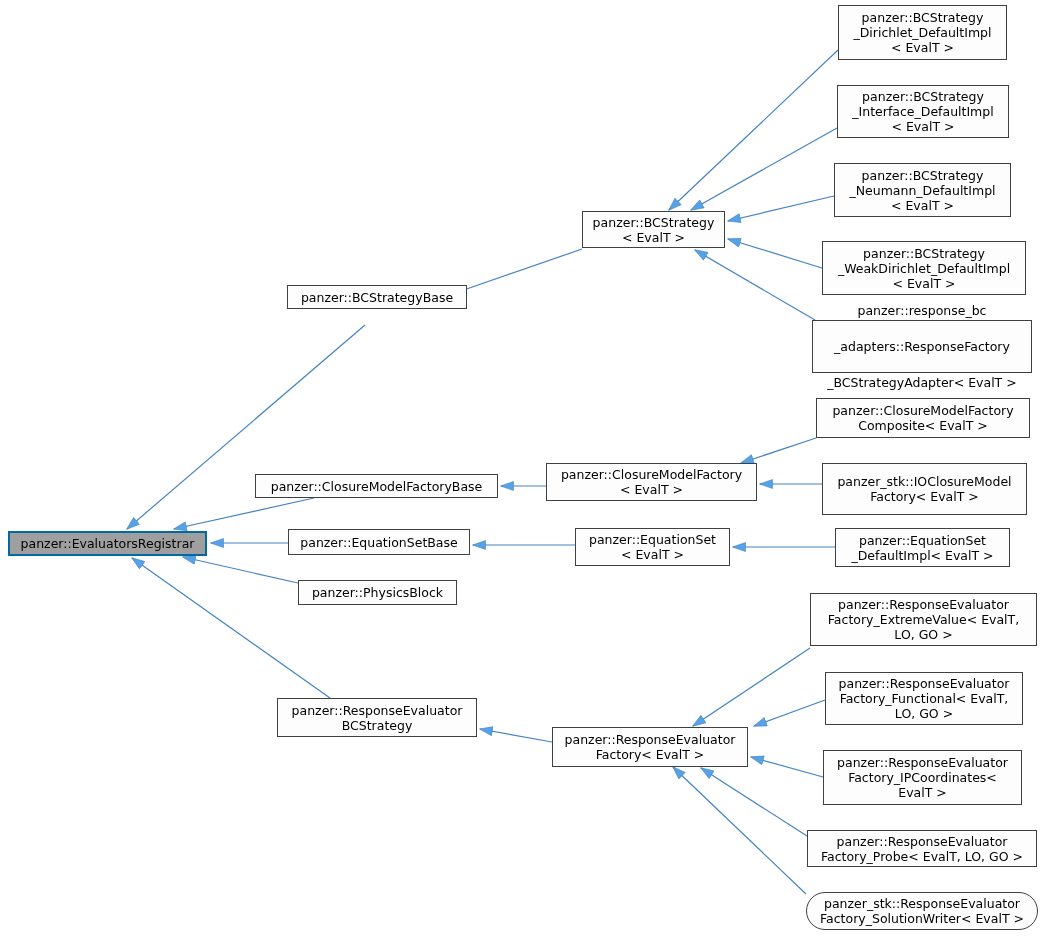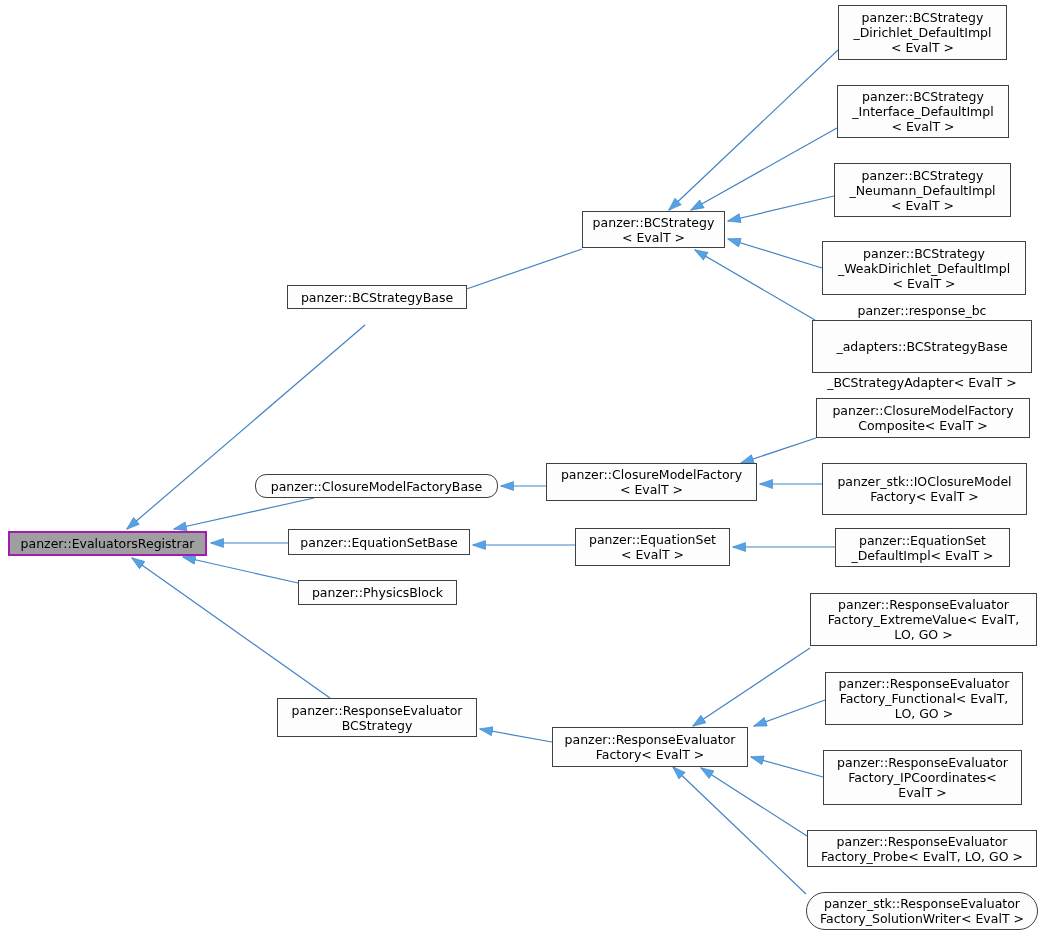--- a/index.html
+++ b/index.html
@@ -20,21 +20,21 @@
     border:1.4px solid #404040;
     color:#000;
     font-size:12.5px;
     line-height:15px;
     padding:10px 3px;
     white-space:nowrap;
     cursor:pointer;
   }
   .node.highlighted{
     background:#9f9f9f;
-    border:2px solid #a21caf;
+    border:2px solid #0369a1;
     cursor:default;
   }
   .node span{display:block;}
 </style>
 </head>
 <body>
 
 <div id="stage">
   <svg id="edge-layer" xmlns="http://www.w3.org/2000/svg" width="1045" height="938" viewBox="0 0 1045 938">
       <defs>
@@ -65,21 +65,21 @@
       <line x1="807" y1="836" x2="701" y2="768" stroke="#4383c4" stroke-width="1.2" marker-end="url(#arrowhead)"></line>
       <line x1="806" y1="894" x2="673" y2="767" stroke="#4383c4" stroke-width="1.2" marker-end="url(#arrowhead)"></line>
     </svg>
 
 <div class="node highlighted" title="panzer::EvaluatorsRegistrar" style="left: 8px; top: 531px; width: 199px; height: 25px;">
       <span>panzer::EvaluatorsRegistrar</span>
     </div>
     <div class="node" title="panzer::BCStrategyBase" style="left: 287px; top: 285px; width: 180px; height: 24px;">
       <span>panzer::BCStrategyBase</span>
     </div>
-    <div class="node" title="panzer::ClosureModelFactoryBase" style="left: 255px; top: 474px; width: 243px; height: 24px; border-radius: 11px;">
+    <div class="node" title="panzer::ClosureModelFactoryBase" style="left: 255px; top: 474px; width: 243px; height: 24px;">
       <span>panzer::ClosureModelFactoryBase</span>
     </div>
     <div class="node" title="panzer::EquationSetBase" style="left: 288px; top: 529px; width: 182px; height: 26px;">
       <span>panzer::EquationSetBase</span>
     </div>
     <div class="node" title="panzer::PhysicsBlock" style="left: 298px; top: 580px; width: 159px; height: 25px;">
       <span>panzer::PhysicsBlock</span>
     </div>
     <div class="node" title="panzer::ResponseEvaluatorFactoryBase" style="left: 277px; top: 698px; width: 200px; height: 39px;">
       <span>panzer::ResponseEvaluator</span>
@@ -116,21 +116,21 @@
       <span>_Neumann_DefaultImpl</span>
       <span>&lt; EvalT &gt;</span>
     </div>
     <div class="node" title="panzer::BCStrategy_WeakDirichlet_DefaultImpl&lt; EvalT &gt;" style="left: 822px; top: 241px; width: 204px; height: 54px;">
       <span>panzer::BCStrategy</span>
       <span>_WeakDirichlet_DefaultImpl</span>
       <span>&lt; EvalT &gt;</span>
     </div>
     <div class="node" title="panzer::response_bc_adapters::ResponseFactory_BCStrategyAdapter&lt; EvalT &gt;" style="left: 812px; top: 320px; width: 220px; height: 53px; gap: 21px;">
       <span>panzer::response_bc</span>
-      <span>_adapters::BCStrategyBase</span>
+      <span>_adapters::ResponseFactory</span>
       <span>_BCStrategyAdapter&lt; EvalT &gt;</span>
     </div>
     <div class="node" title="panzer::ClosureModelFactoryComposite&lt; EvalT &gt;" style="left: 816px; top: 398px; width: 214px; height: 40px;">
       <span>panzer::ClosureModelFactory</span>
       <span>Composite&lt; EvalT &gt;</span>
     </div>
     <div class="node" title="panzer_stk::IOClosureModelFactory&lt; EvalT &gt;" style="left: 822px; top: 463px; width: 205px; height: 52px;">
       <span>panzer_stk::IOClosureModel</span>
       <span>Factory&lt; EvalT &gt;</span>
     </div>

